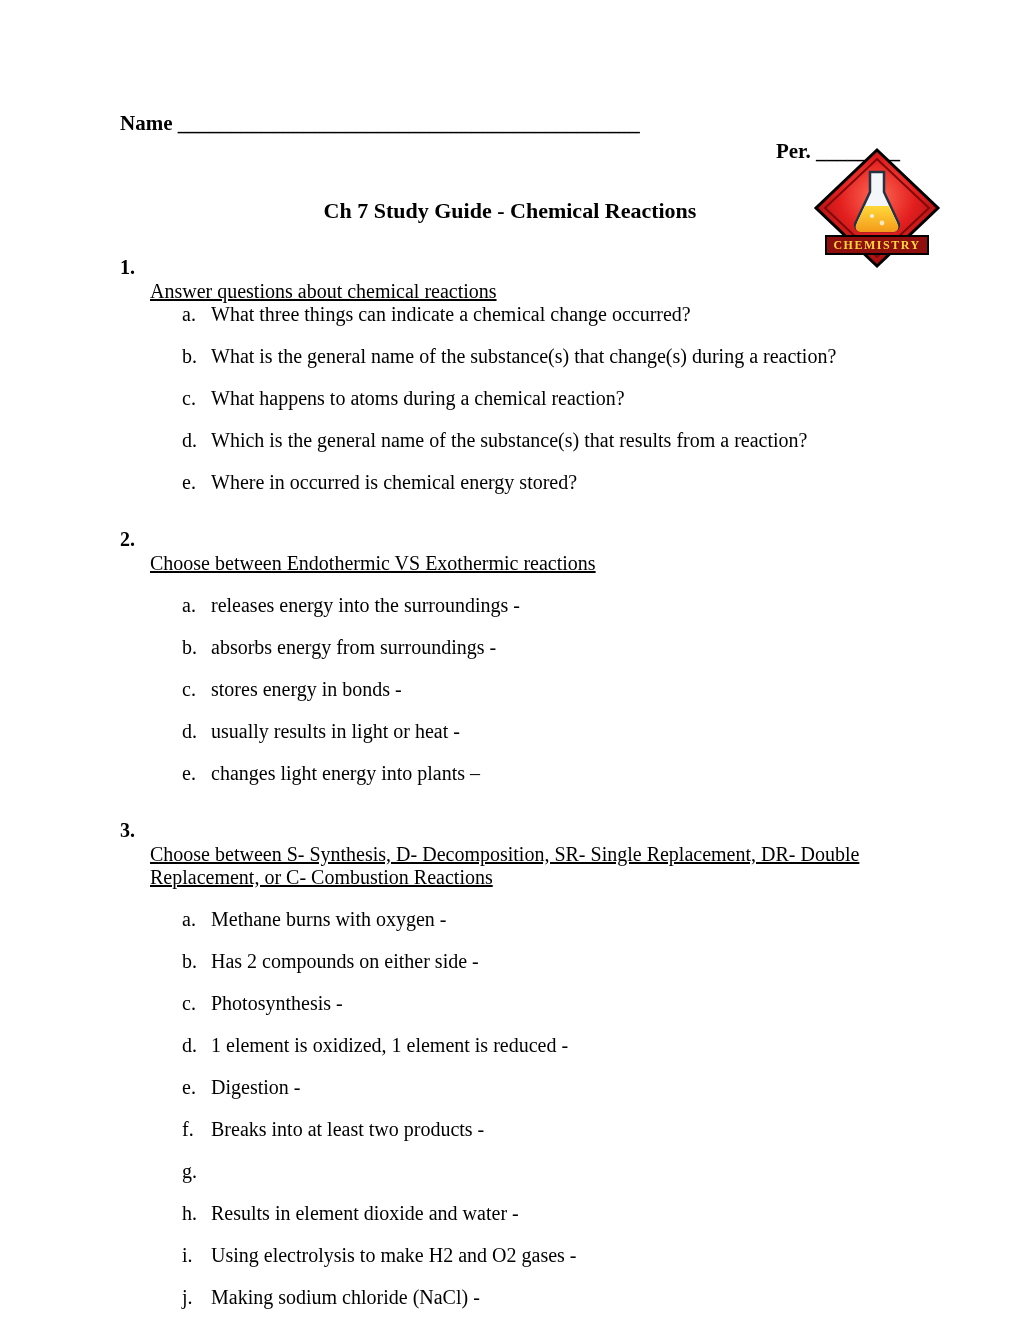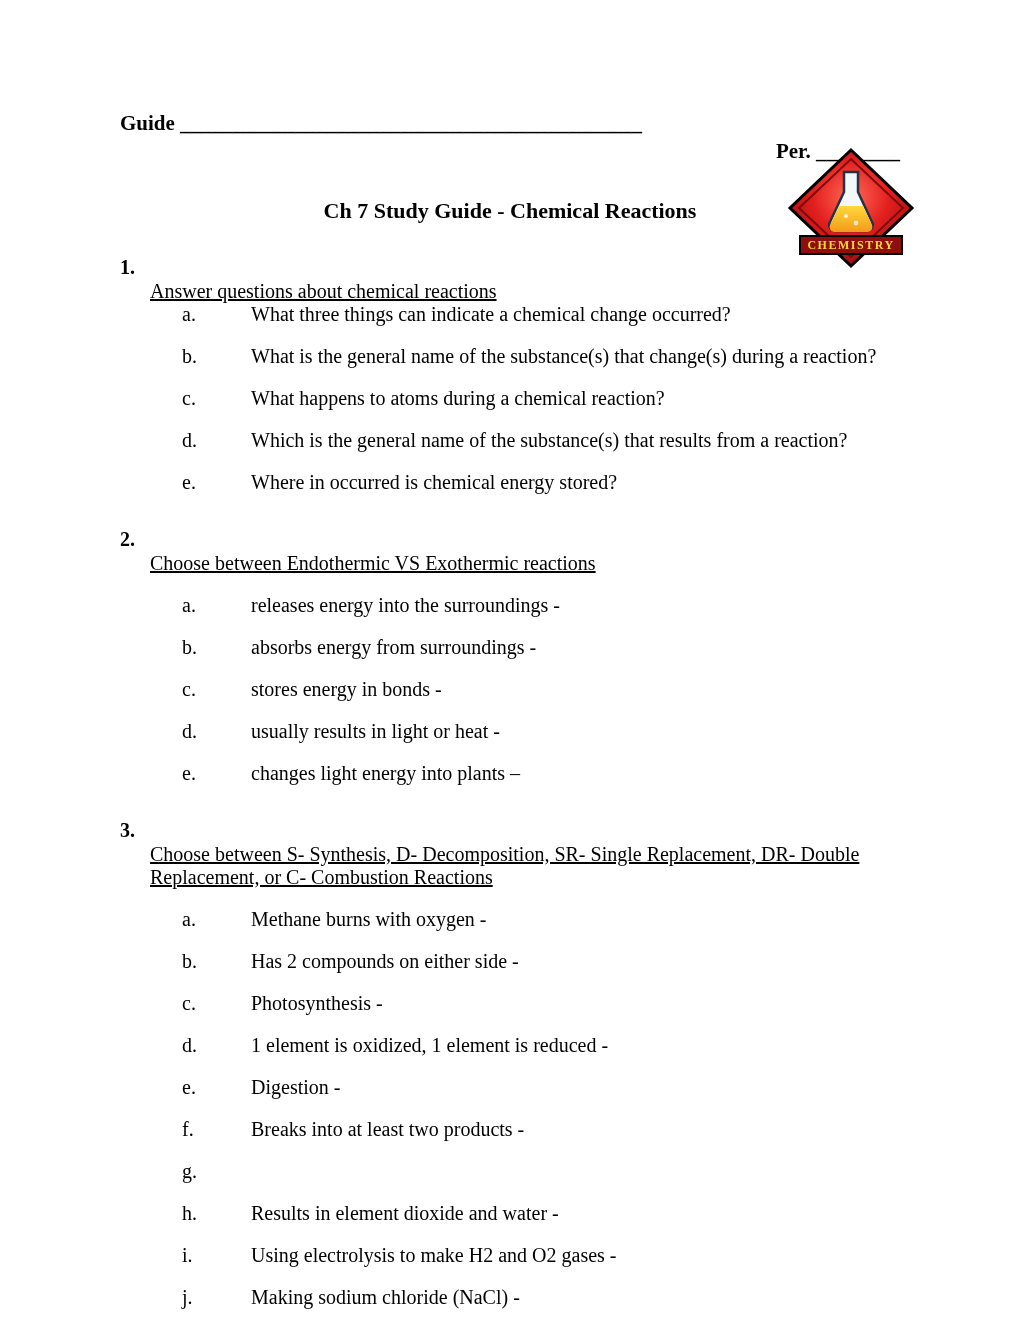--- a/index.html
+++ b/index.html
@@ -20,22 +20,22 @@
   .doc-title{text-align:center;font-weight:bold;font-size:22px;margin-top:36px;}
   .section{margin-top:34px;}
   .section:first-of-type{margin-top:24px;}
   .section-heading-row{display:flex;}
   .section-number{width:30px;font-weight:bold;flex:0 0 30px;}
   .section-heading{text-decoration:underline;margin-top:24px;}
   .items{margin:0;}
   .sub-item{display:flex;margin-top:19px;padding-left:62px;}
   .sub-item.first-tight{margin-top:0;}
   .item-letter{width:29px;flex:0 0 29px;}
-  .item-text{flex:1;margin-left:40px;}
-  .badge{position:absolute;left:786px;top:146px;width:130px;height:126px;}
+  .item-text{flex:1;}
+  .badge{position:absolute;left:812px;top:146px;width:130px;height:126px;}
 </style>
 </head>
 <body>
 
 <div class="page">
 
   <div class="badge">
     <svg width="130" height="126" viewBox="0 0 130 126">
       <defs>
         <radialGradient id="rg" cx="50%" cy="40%" r="62%">
@@ -56,21 +56,21 @@
       <circle cx="70" cy="77" r="2.4" fill="#fff" opacity="0.7"></circle>
       <rect x="14" y="90" width="102" height="18" fill="#8f0f0f" stroke="#000" stroke-width="2"></rect>
       <text x="65" y="103" text-anchor="middle" font-size="12" font-weight="bold" fill="#ffd83a" letter-spacing="1.5">CHEMISTRY</text>
     </svg>
   </div>
 
   <div class="content">
 
     <div class="header-row">
       <span class="name-group">
-        <span>Guide</span>
+        <span>Name</span>
         <span class="blank">____________________________________________</span>
       </span>
       <span class="per-group">
         <span>Per.</span>
         <span class="blank">________</span>
       </span>
     </div>
 
     <div class="doc-title">Ch 7 Study Guide -  Chemical Reactions</div>
 

